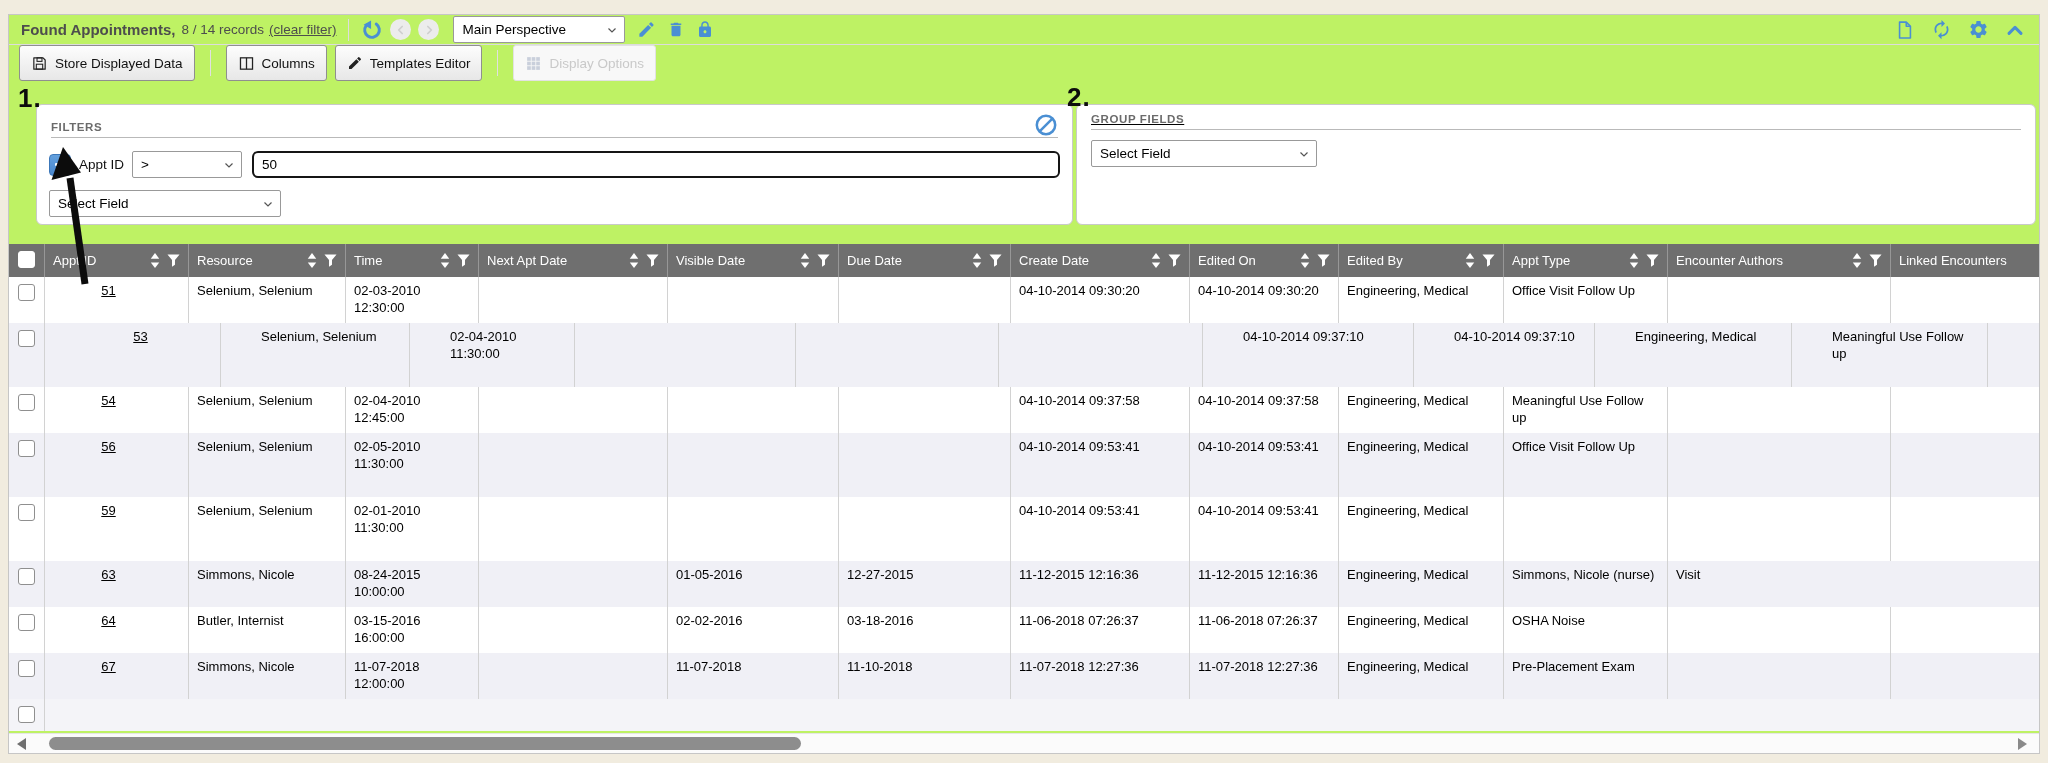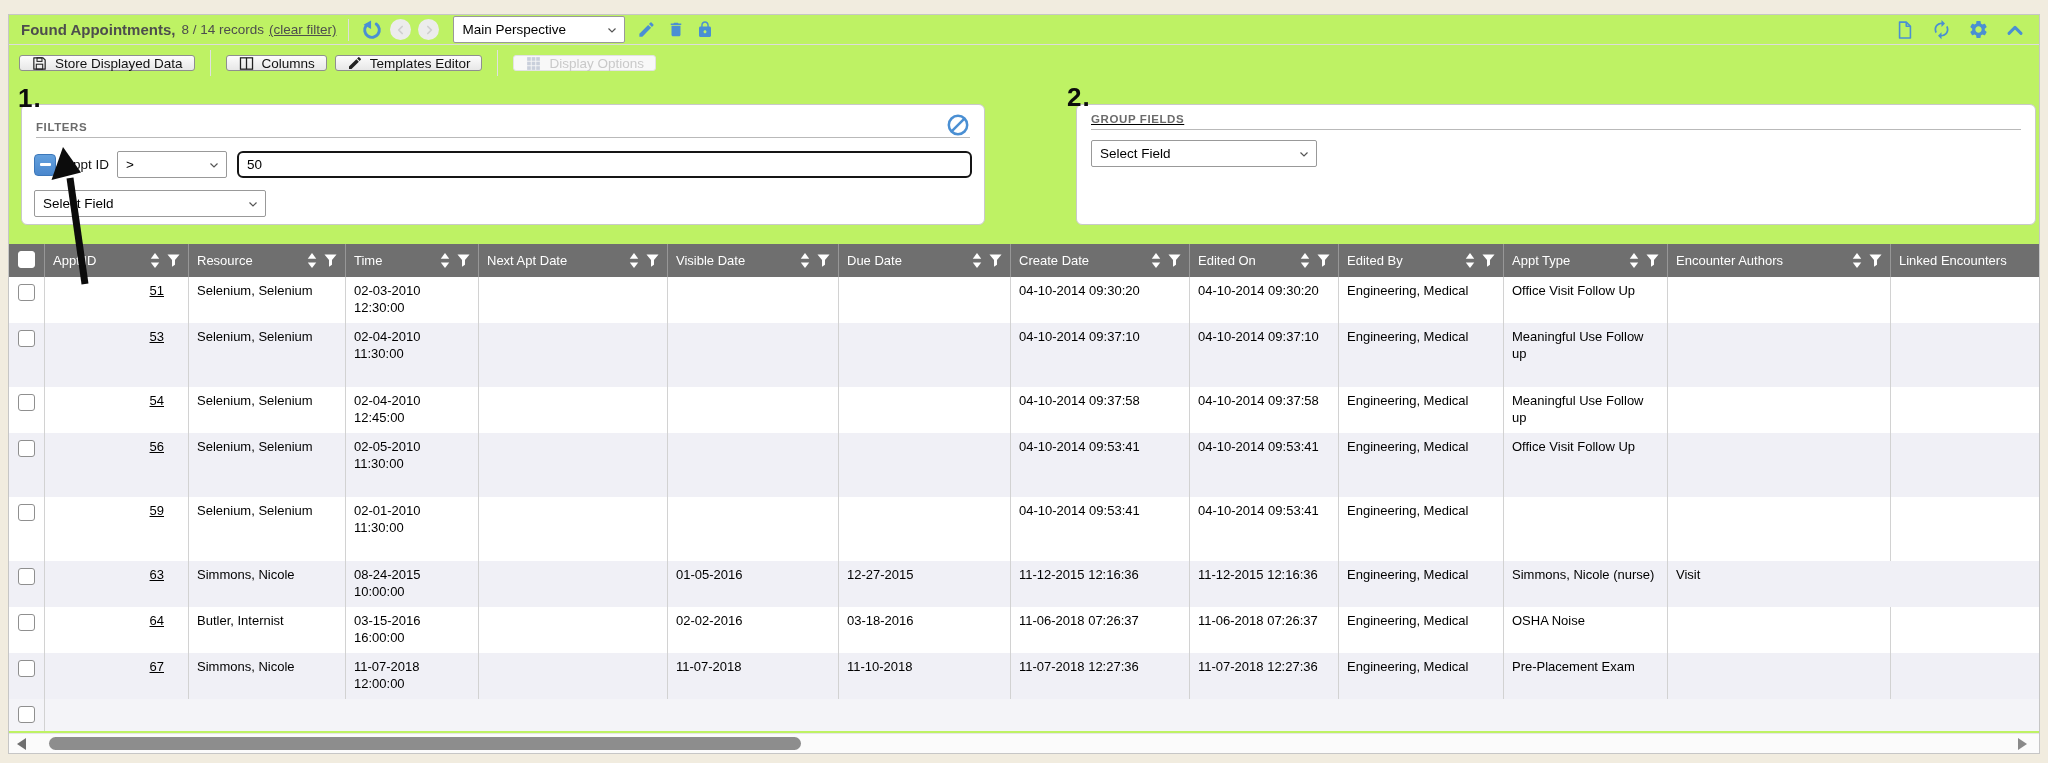--- a/index.html
+++ b/index.html
@@ -38,37 +38,37 @@
     padding: 4px 26px 4px 8px; color: #000; height: 27px;
   }
   .persp-wrap { margin-left: 14px; }
   .persp { width: 172px; }
   .blue-icons { display: flex; align-items: center; gap: 11px; margin-left: 12px; }
   .right-icons { margin-left: auto; display: flex; align-items: center; gap: 16px; }
   
   .btnrow { height: 36px; display: flex; align-items: center; padding: 0 10px; }
   .btn {
     display: inline-flex; align-items: center; gap: 7px;
-    padding: 4px 11px; height: 16px;
+    padding: 4px 11px; height: 36px;
     border: 1px solid #8f8f8f; border-radius: 3px;
     background: linear-gradient(#fdfdfd, #e7e7e7);
     font-size: 13.5px; color: #111; cursor: pointer; white-space: nowrap;
   }
   .btn.disabled {
     border-color: #e2e2e2; background: #f8f8f8; color: #c9c9c9; cursor: default;
   }
   .btnsep { width: 1px; height: 26px; background: #e0e0e0; margin: 0 15px; }
   .btngap { width: 8px; }
   
   .filters-zone { position: relative; height: 163px; }
   .fpanel, .gpanel {
     position: absolute; top: 23px; height: 121px;
     border: 1px solid #c9c9c9; border-radius: 6px; background: #fff;
   }
-  .fpanel { left: 12px;  width: 964px; }
+  .fpanel { left: 27px;  width: 1037px; }
   .gpanel { left: 1067px; width: 960px; text-decoration: underline; }
   .phead { display: flex; align-items: flex-end; justify-content: space-between; padding: 8px 14px 0 14px; }
   .pheading { font-size: 11.5px; font-weight: bold; color: #6b6b6b; letter-spacing: .6px; padding-bottom: 4px; }
   .rule { height: 1px; background: #b9b9b9; margin: 0 14px; }
   .filter-row { display: flex; align-items: center; gap: 8px; padding: 13px 12px 0 12px; }
   .minусbtn, .minusbtn {
     width: 22px; height: 22px; border-radius: 4px; border: 1px solid #3c77b9;
     background: linear-gradient(#63a0dd, #4a87cd);
     display: inline-flex; align-items: center; justify-content: center; cursor: pointer; flex: none;
   }
@@ -111,21 +111,21 @@
     padding: 6px 8px 4px 8px; border-right: 1px solid #d2d2d2;
     font-size: 13px; line-height: 1.3; white-space: pre-line; overflow: hidden;
   }
   .cell:last-child { border-right: none; }
   .cbcell { display: flex; justify-content: center; align-items: flex-start; padding-top: 7px; }
   .cb {
     appearance: none; -webkit-appearance: none; width: 17px; height: 17px;
     border: 1.5px solid #8f8f8f; border-radius: 3px; background: #fff; cursor: pointer; flex: none;
   }
   .headcb { border-color: #fff; }
-  .idcell { text-align: right; padding-right: 24px; }
+  .idcell { text-align: center; padding-right: 24px; }
   .idlink { color: #000; text-decoration: underline; cursor: pointer; }
   .emptyrow { display: grid; min-height: 32px; background: #f4f4f8; }
   .emptyrow .cell { border-right: none; }
   .emptyrow .cbcell { border-right: 1px solid #d2d2d2; }
   
   .hscroll {
     position: absolute; left: 0; bottom: 0; width: 100%; height: 20px;
     background: #fbfbfb; border-top: 1px solid #e6e6e6;
   }
   .scroll-thumb {
@@ -526,21 +526,21 @@
           <div class="cell"></div>
           <div class="cell"></div>
           <div class="cell"></div>
           <div class="cell">04-10-2014 09:30:20</div>
           <div class="cell">04-10-2014 09:30:20</div>
           <div class="cell">Engineering, Medical</div>
           <div class="cell">Office Visit Follow Up</div>
           <div class="cell"></div>
           <div class="cell"></div>
         </div>
-        <div class="trow alt tall" style="grid-template-columns: 36px 144px 157px 133px 189px 171px 172px 179px 149px 165px 164px 223px minmax(150px, 1fr);">
+        <div class="trow alt tall" style="grid-template-columns: 36px 144px 157px 133px 189px 171px 172px 179px 149px 165px 164px 223px minmax(150px, 1fr); gap: 32px;">
           <div class="cell cbcell"><input type="checkbox" class="cb" style=""></div>
           <div class="cell idcell"><a class="idlink">53</a></div>
           <div class="cell">Selenium, Selenium</div>
           <div class="cell">02-04-2010
 11:30:00</div>
           <div class="cell"></div>
           <div class="cell"></div>
           <div class="cell"></div>
           <div class="cell">04-10-2014 09:37:10</div>
           <div class="cell">04-10-2014 09:37:10</div>

